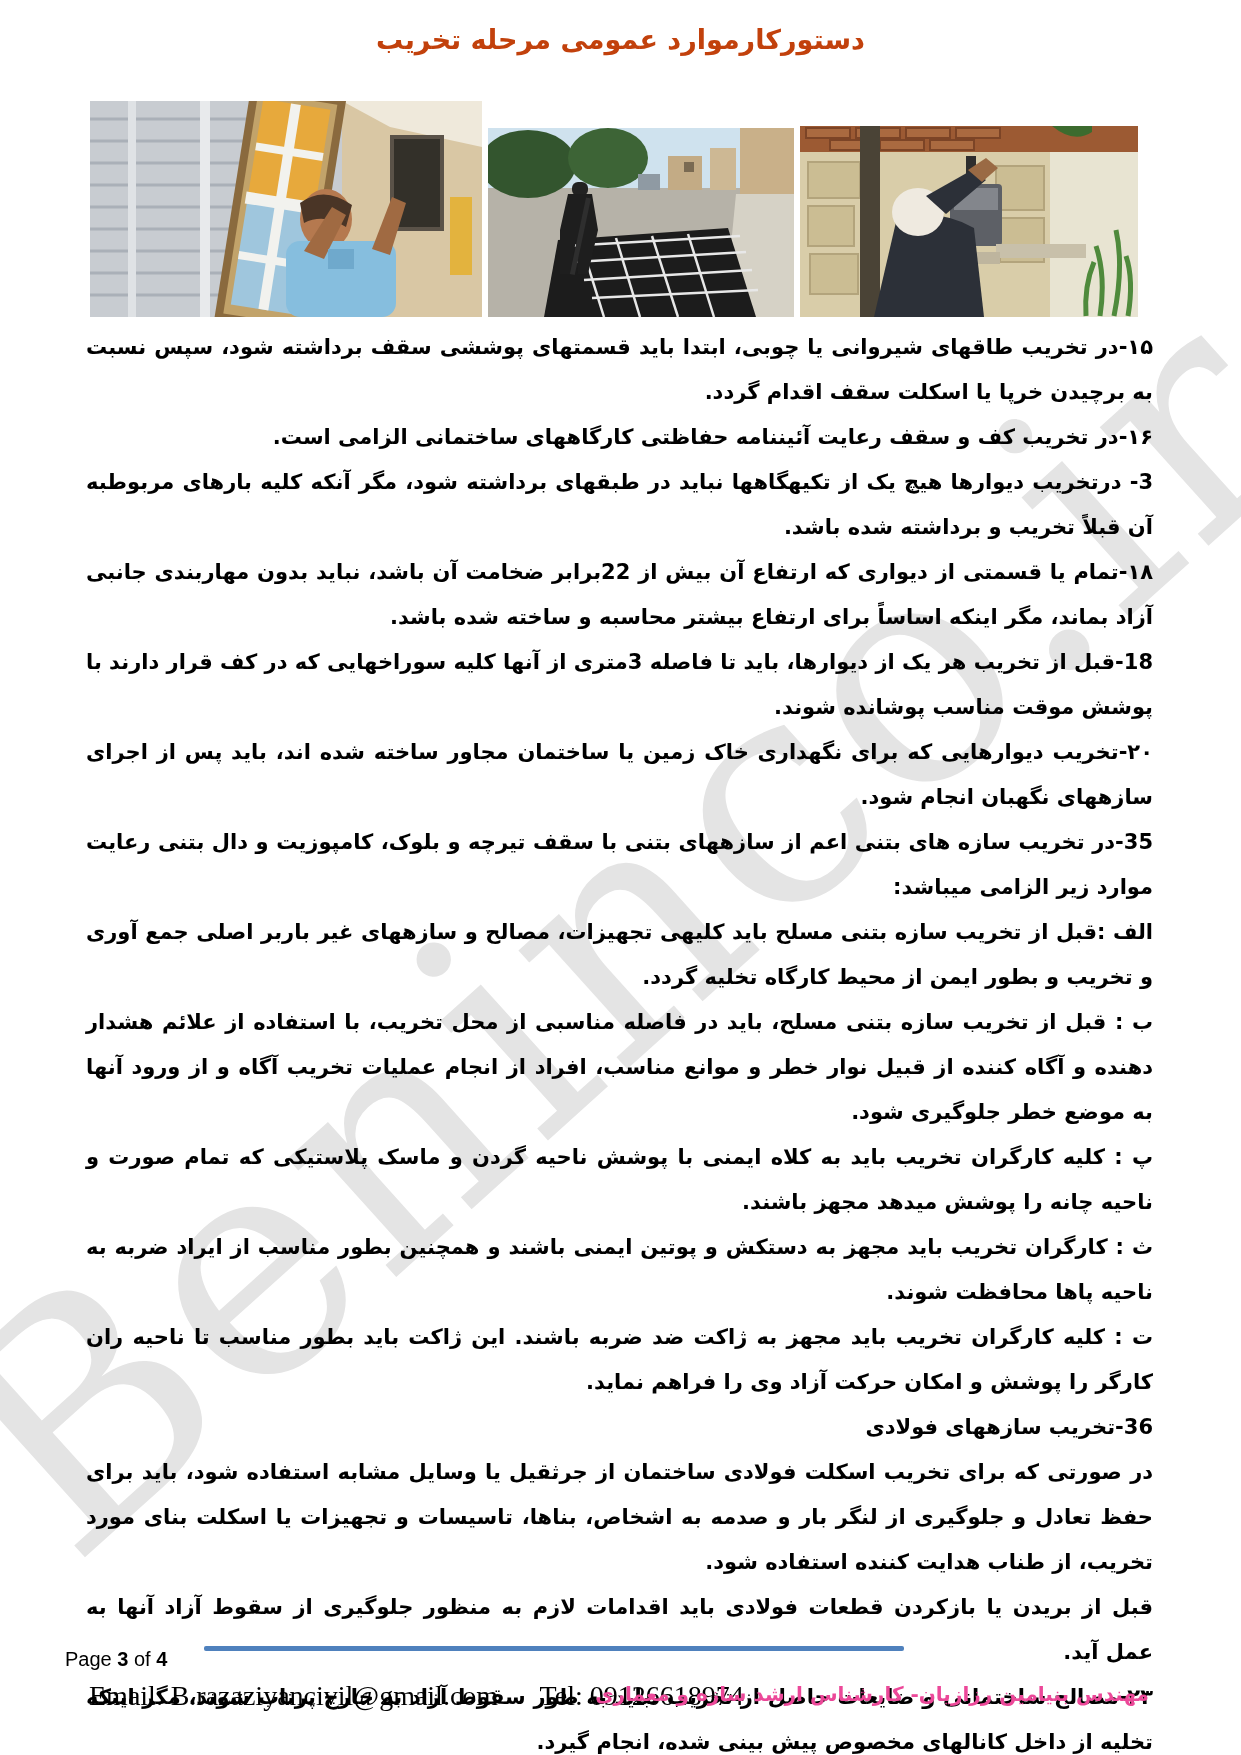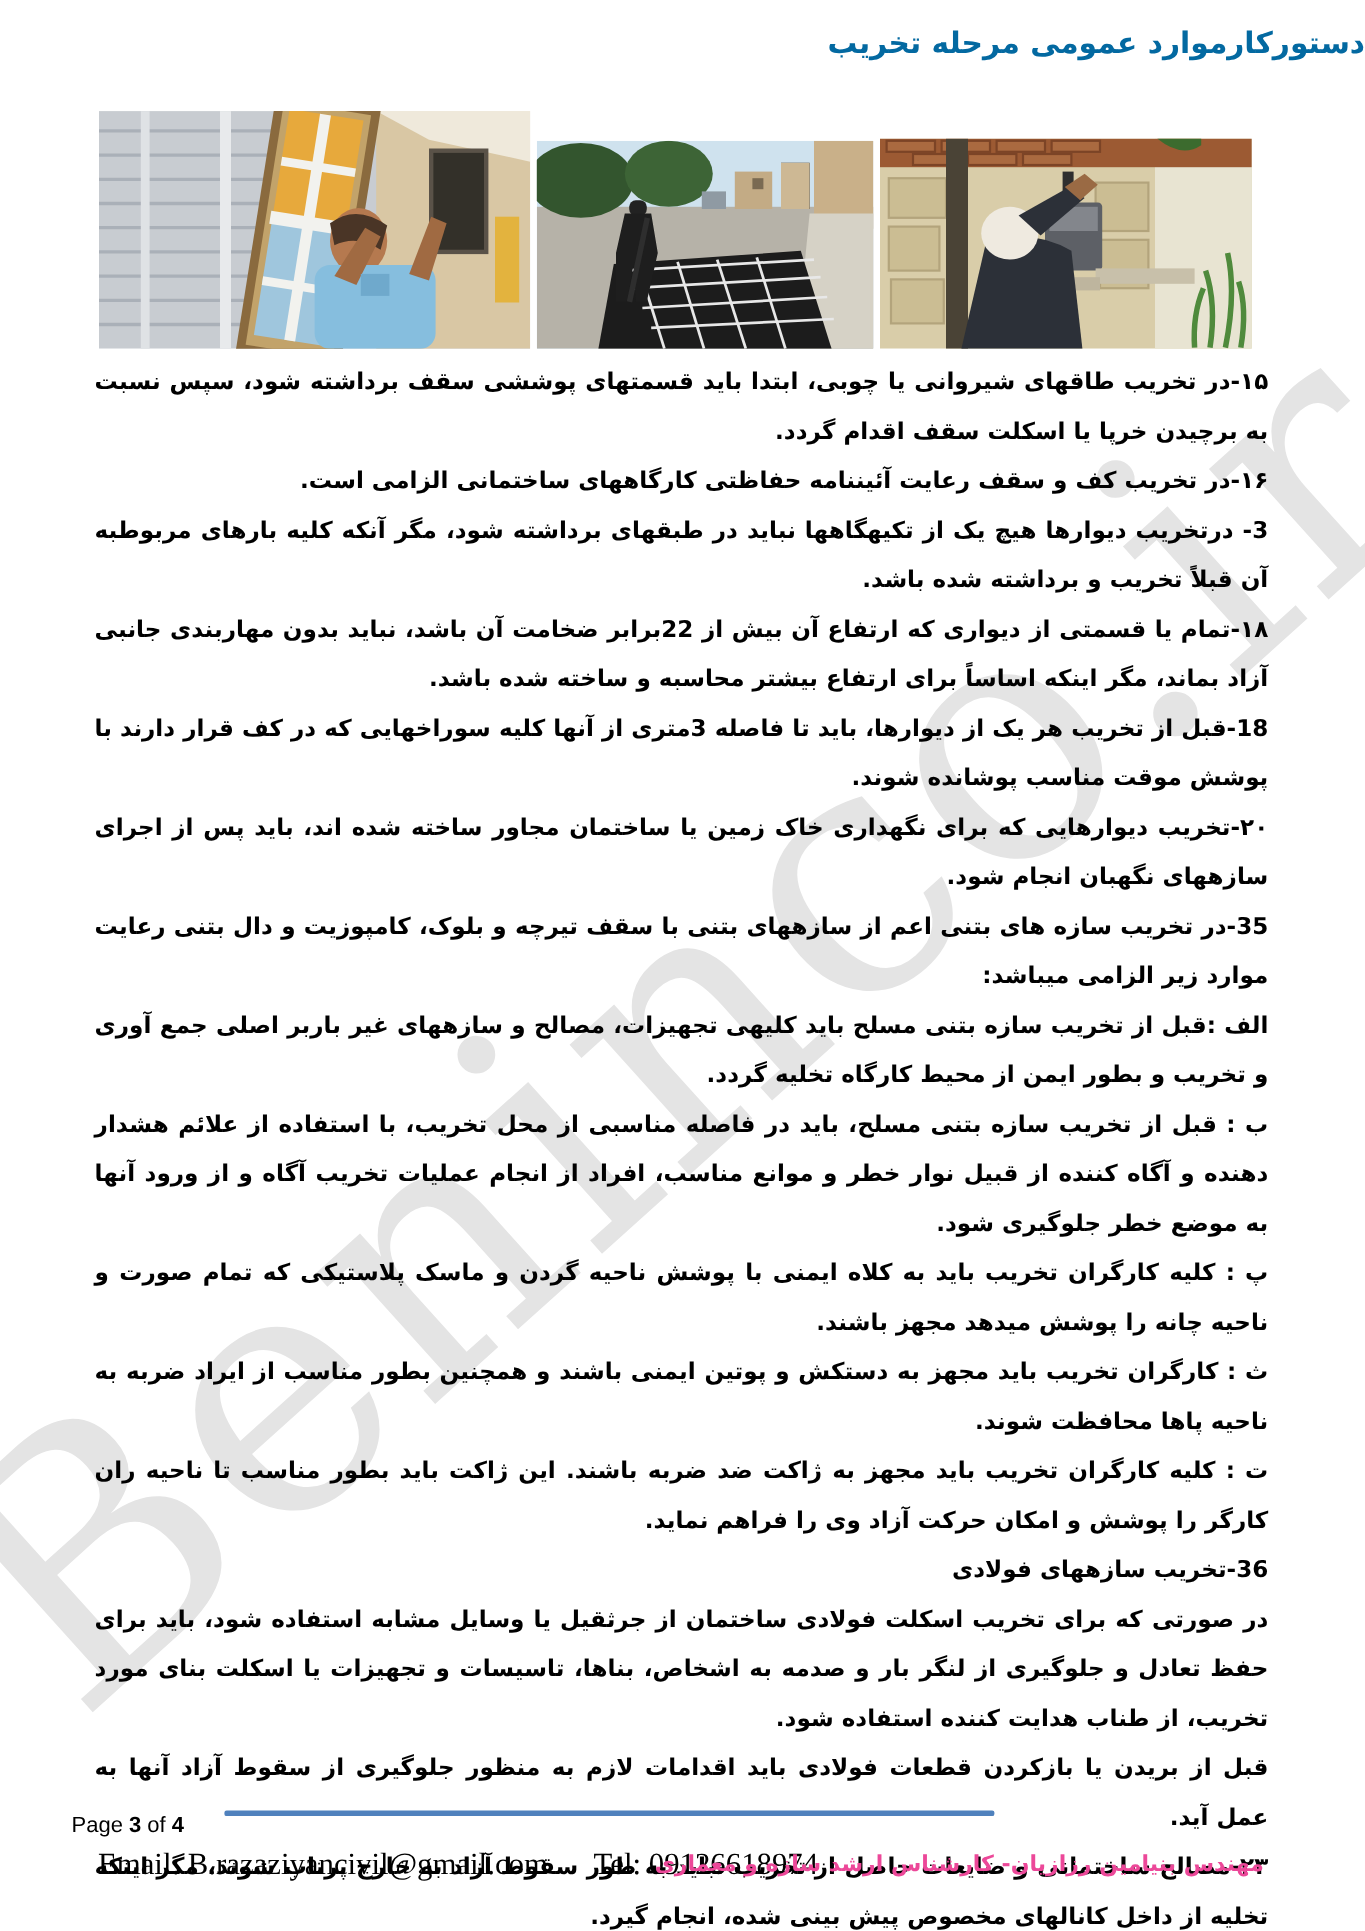--- a/index.html
+++ b/index.html
@@ -16,26 +16,26 @@
     transform:translate(-50%,-50%) rotate(-42deg);
     font-family:"DejaVu Serif", serif;
     font-size:310px;
     letter-spacing:6px;
     white-space:nowrap;
     z-index:0;
     pointer-events:none;
   }
   .doc-title{
     position:relative;z-index:1;
-    text-align:right;
+    text-align:center;
     direction:rtl;
     font-size:27px;
     font-weight:bold;
     padding-top:24px;
-    color:#0369a1;
+    color:#c2410c;
   }
   .photo-row{
     position:relative;z-index:1;
     margin:46px 90px 0 90px;
     height:216px;
     display:flex;
     align-items:flex-end;
     gap:6px;
   }
   .photo{display:block;}

